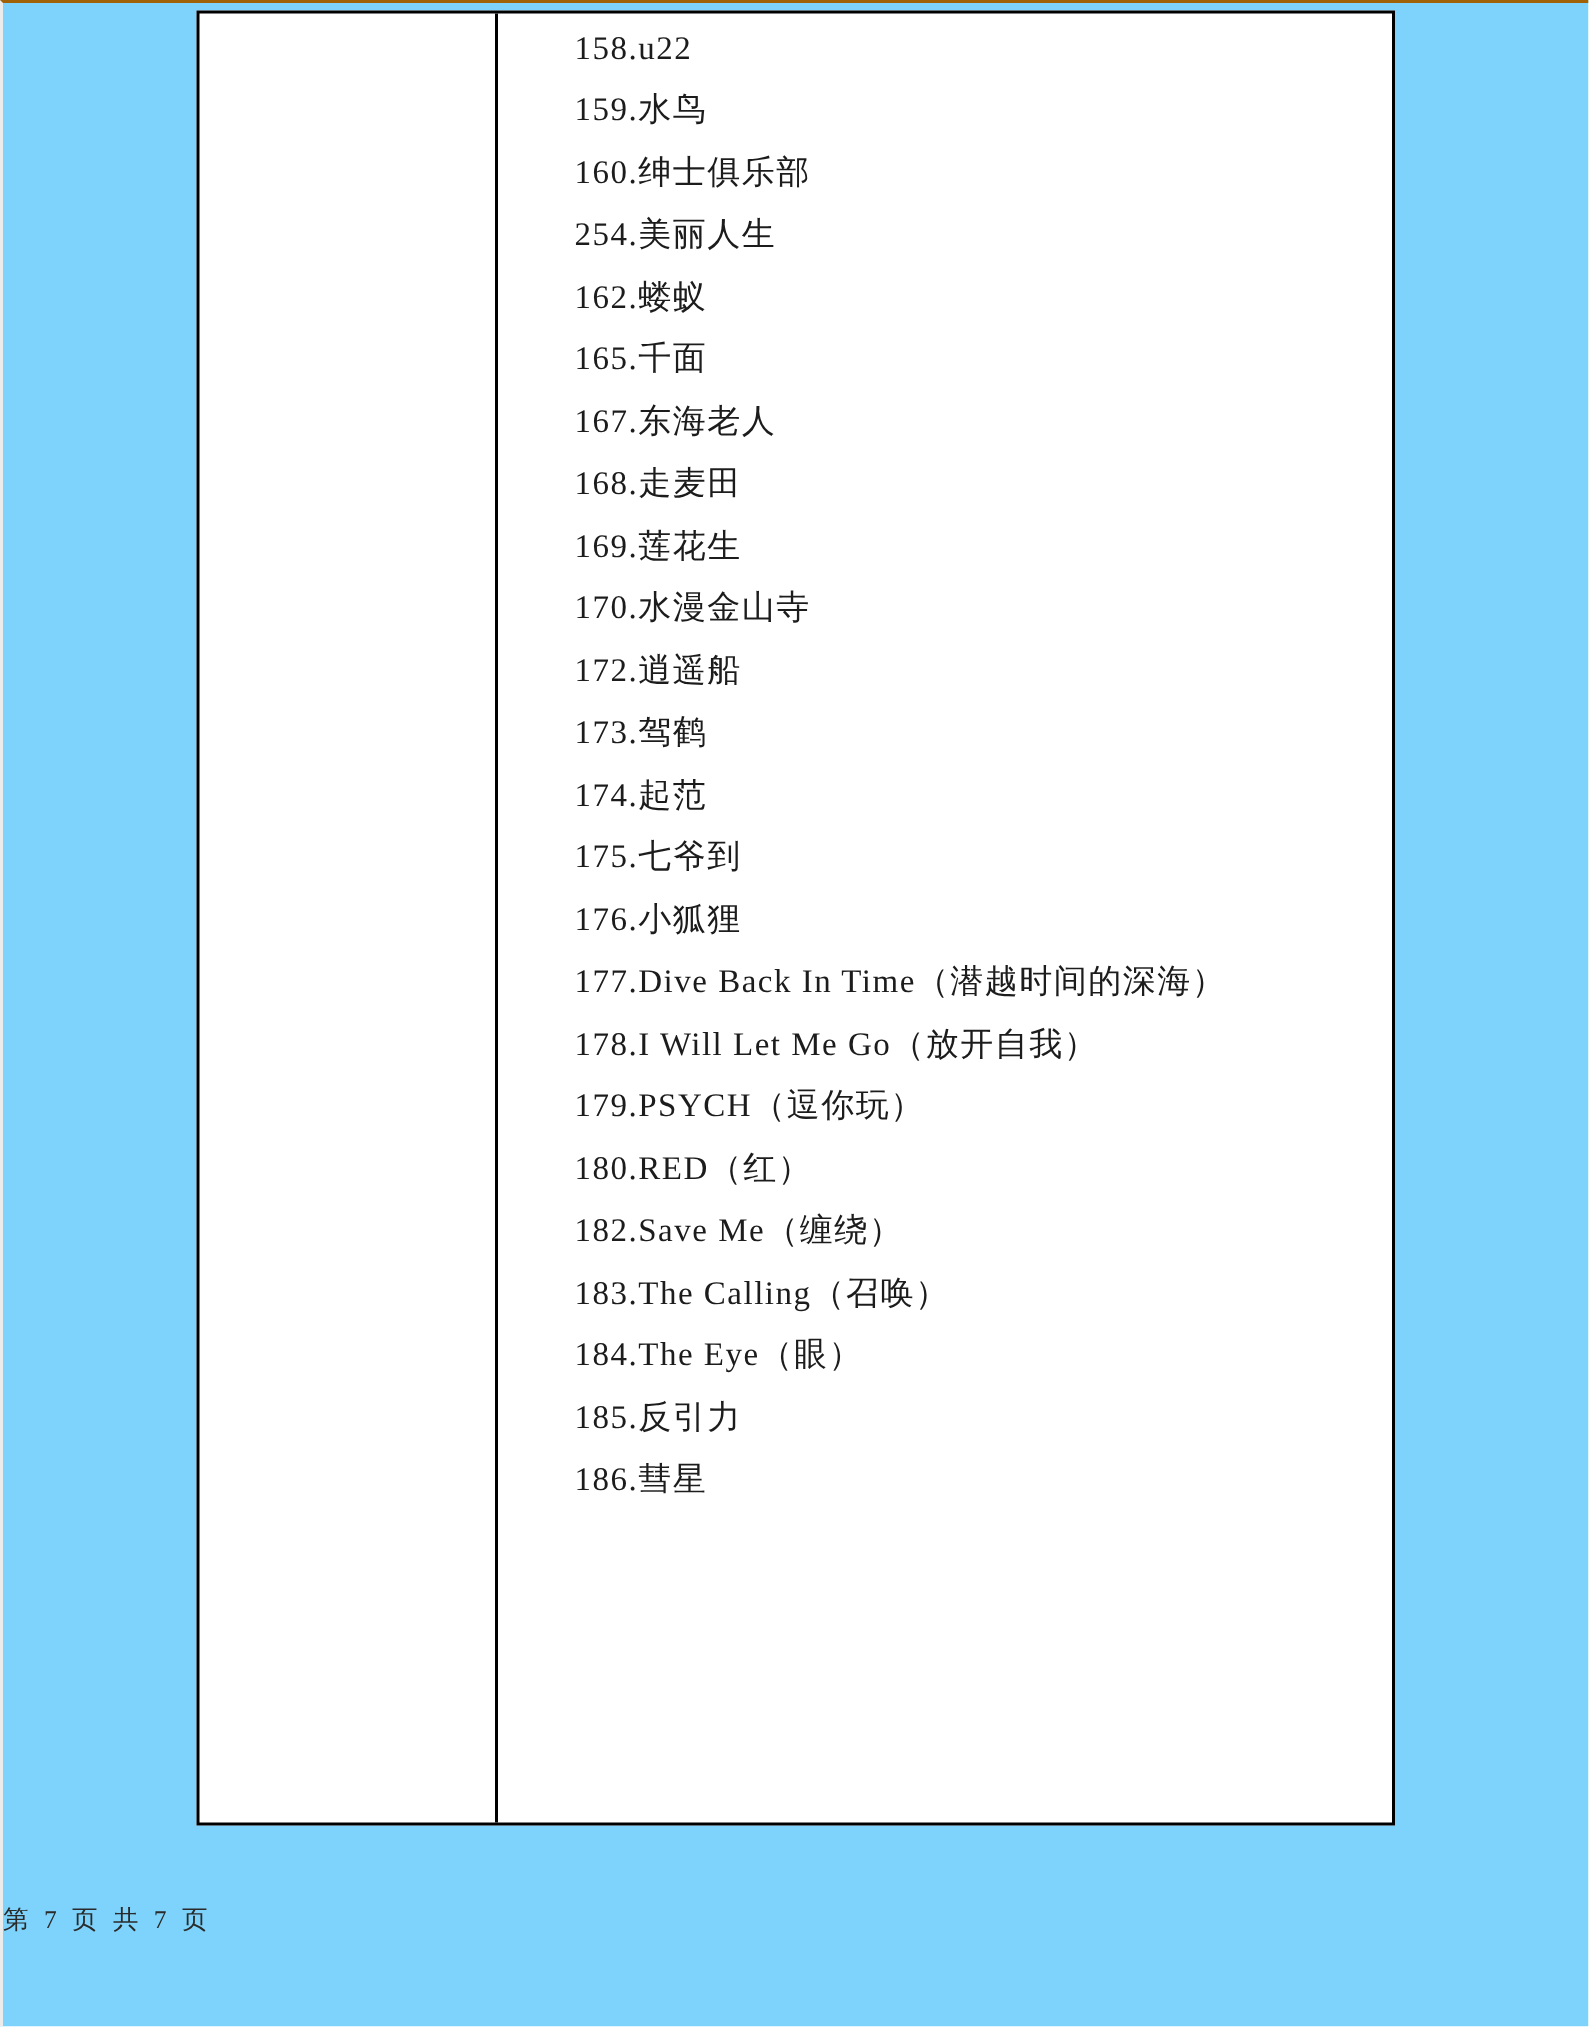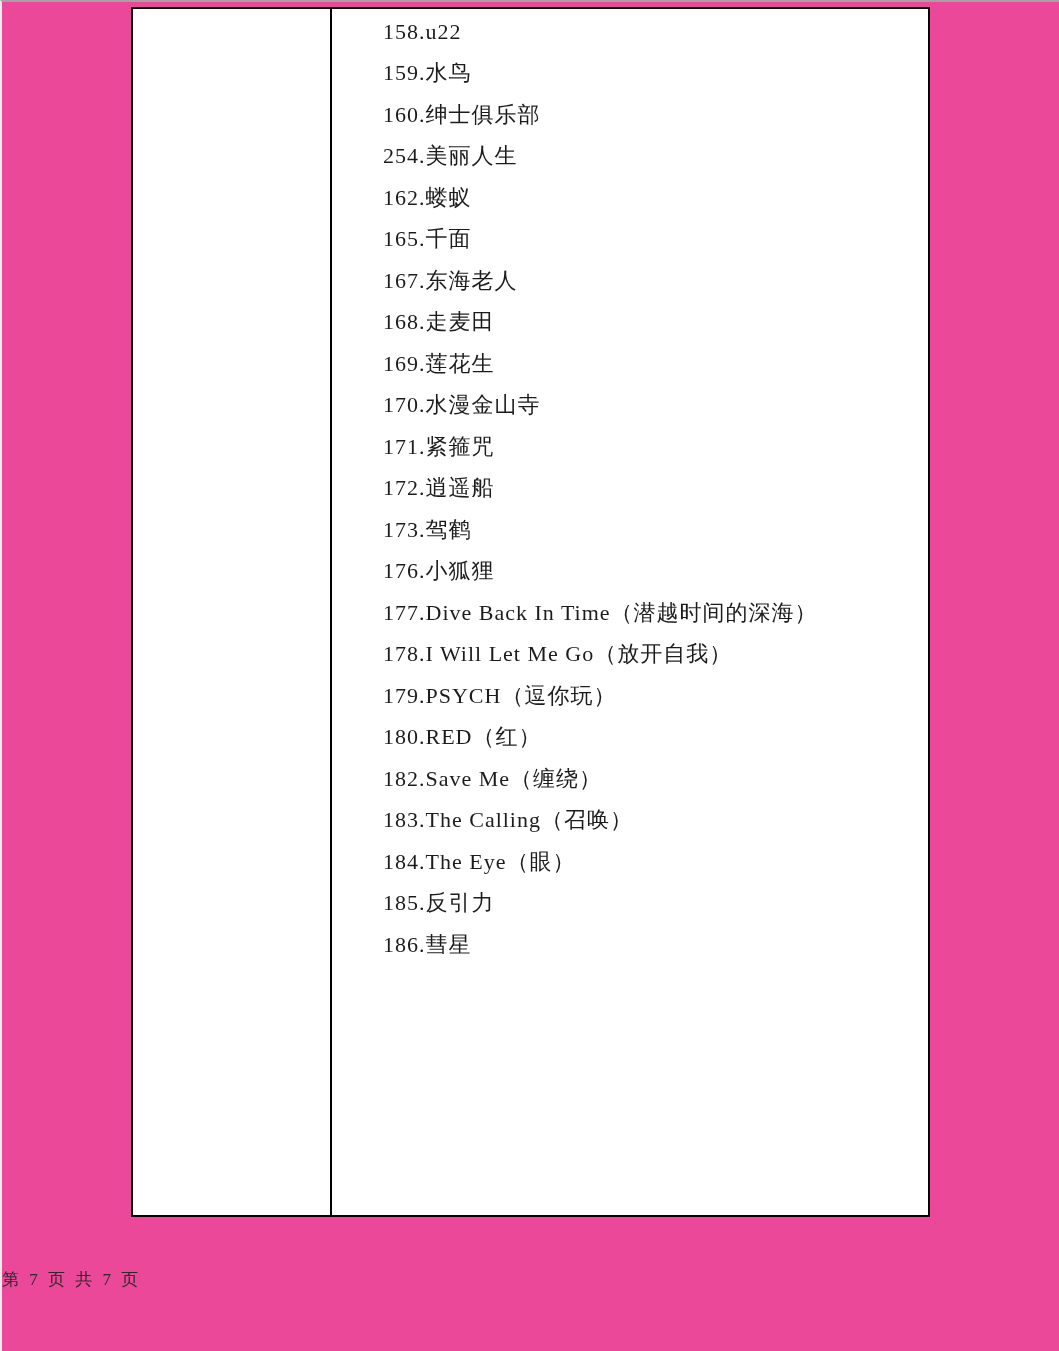--- a/index.html
+++ b/index.html
@@ -4,22 +4,22 @@
 <style>
   html, body {
     margin: 0;
     padding: 0;
     background: #ffffff;
   }
   .page {
     position: relative;
     width: 1059px;
     height: 1351px;
-    background: #ec4899;
-    border-top: 2px solid #a3a3a3;
+    background: #7dd3fc;
+    border-top: 2px solid #a16207;
     border-left: 2px solid #ebeded;
     box-sizing: border-box;
     font-family: "Liberation Serif", "DejaVu Serif", serif;
     color: #1c1c1c;
     overflow: hidden;
   }
   .doc-table {
     position: absolute;
     left: 129px;
     top: 5px;
@@ -70,23 +70,24 @@
         <div class="list-item">158.u22</div>
         <div class="list-item">159.水鸟</div>
         <div class="list-item">160.绅士俱乐部</div>
         <div class="list-item">254.美丽人生</div>
         <div class="list-item">162.蝼蚁</div>
         <div class="list-item">165.千面</div>
         <div class="list-item">167.东海老人</div>
         <div class="list-item">168.走麦田</div>
         <div class="list-item">169.莲花生</div>
         <div class="list-item">170.水漫金山寺</div>
-        <div class="list-item">171.紧箍咒</div>
         <div class="list-item">172.逍遥船</div>
         <div class="list-item">173.驾鹤</div>
+        <div class="list-item">174.起范</div>
+        <div class="list-item">175.七爷到</div>
         <div class="list-item">176.小狐狸</div>
         <div class="list-item">177.Dive Back In Time（潜越时间的深海）</div>
         <div class="list-item">178.I Will Let Me Go（放开自我）</div>
         <div class="list-item">179.PSYCH（逗你玩）</div>
         <div class="list-item">180.RED（红）</div>
         <div class="list-item">182.Save Me（缠绕）</div>
         <div class="list-item">183.The Calling（召唤）</div>
         <div class="list-item">184.The Eye（眼）</div>
         <div class="list-item">185.反引力</div>
         <div class="list-item">186.彗星</div>

